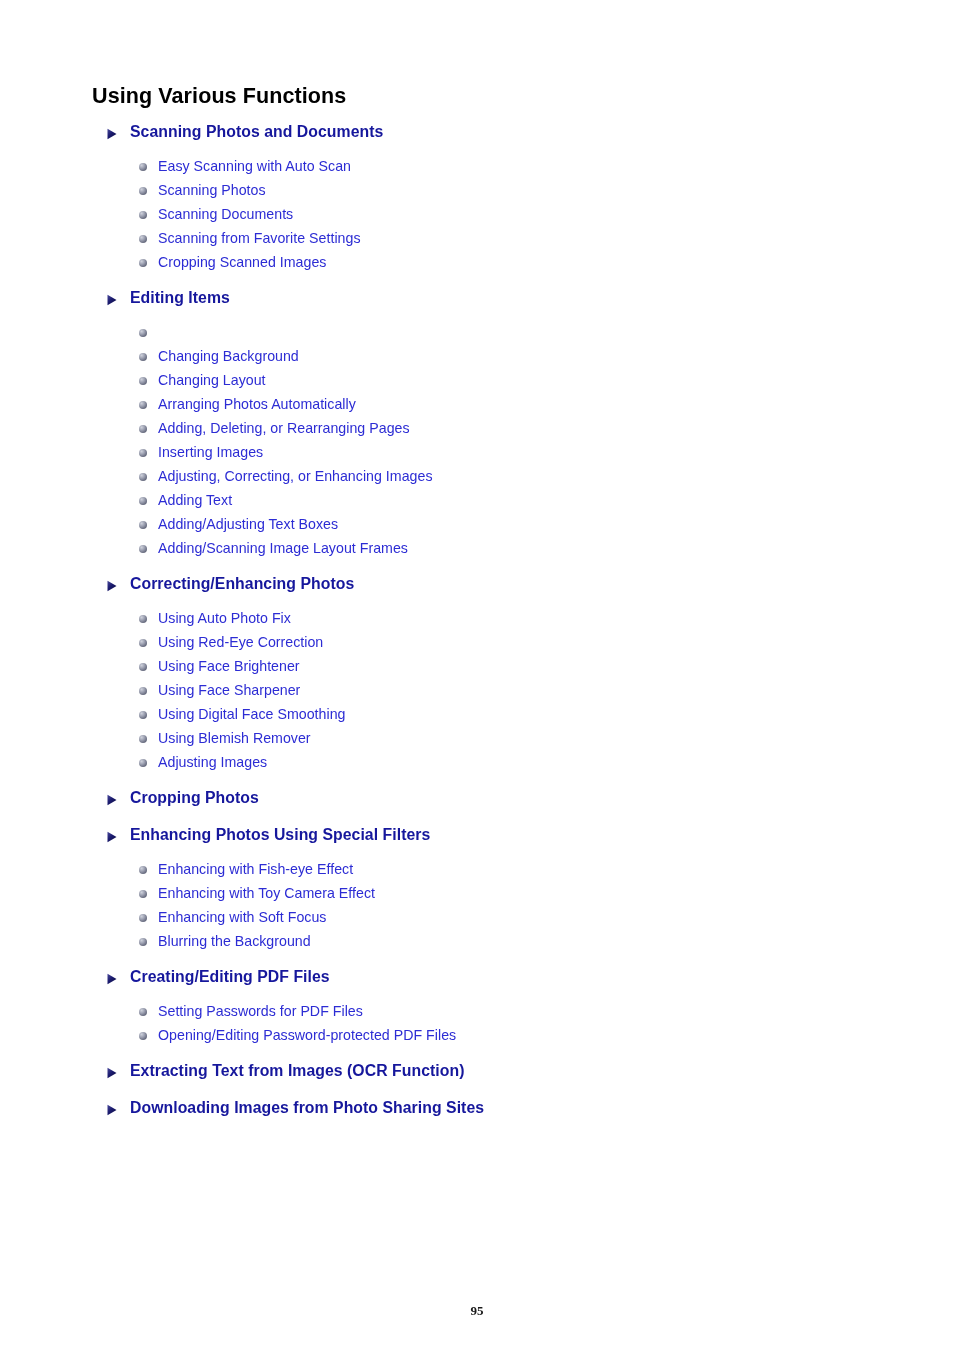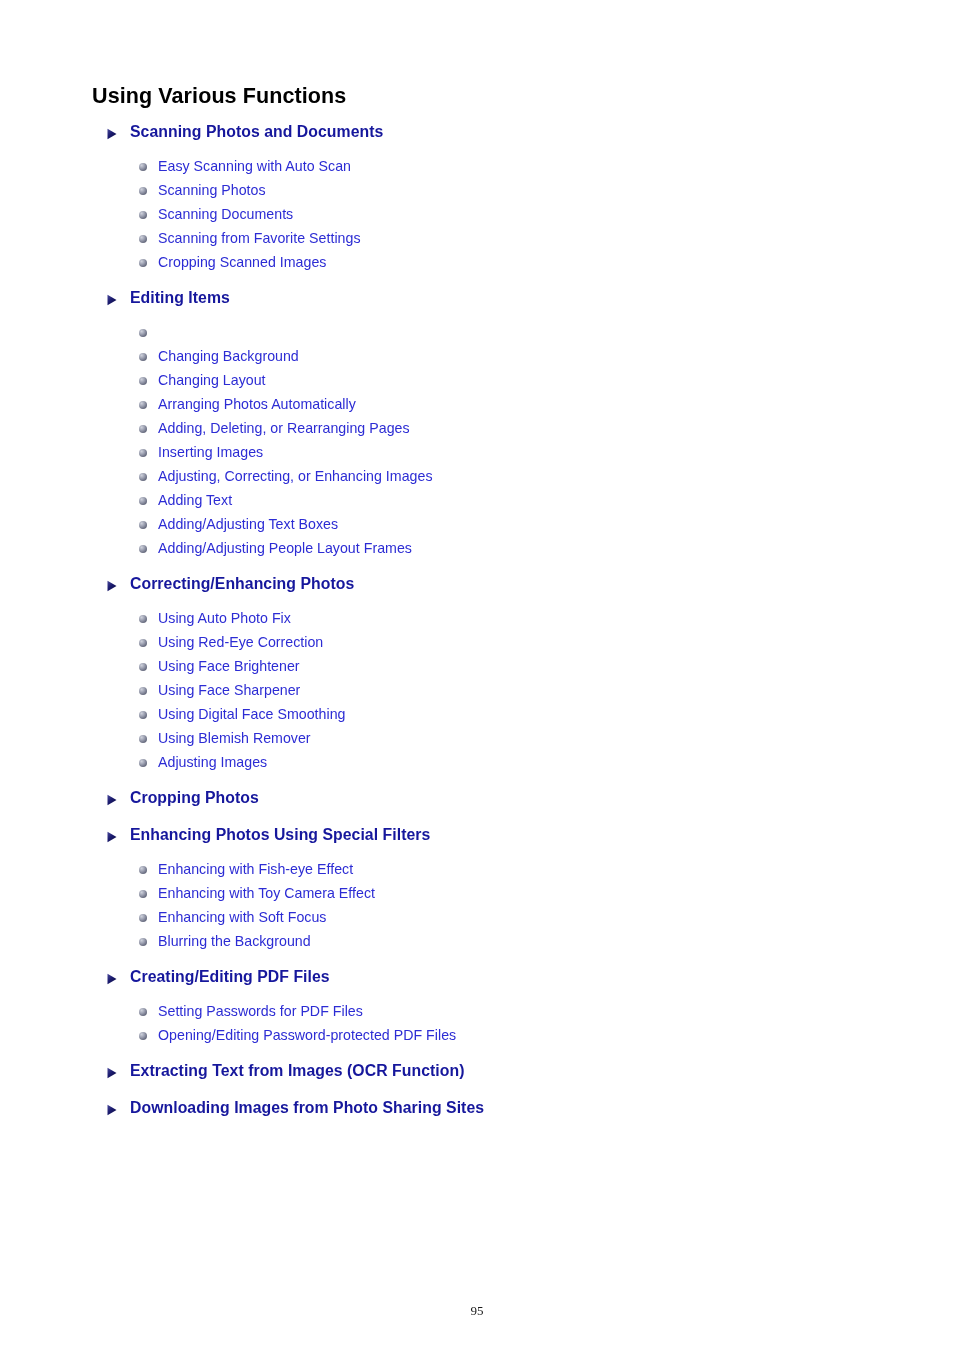--- a/index.html
+++ b/index.html
@@ -121,20 +121,21 @@
   
   .page-number {
     position: absolute;
     left: 0;
     top: 1303px;
     width: 954px;
     text-align: center;
     font-family: "Liberation Serif", serif;
     font-size: 13px;
     color: #1a1a1a;
+    font-weight: bold;
   }
 </style>
 </head>
 <body>
 
 <div class="page">
 
   <h1 class="page-title">Using Various Functions</h1>
 
   <div class="toc">
@@ -171,21 +172,21 @@
         <div class="gap-heading-to-sub"></div>
         <a class="subitem" href="#"><span class="bullet-icon"></span></a>
         <a class="subitem" href="#"><span class="bullet-icon"></span><span class="subitem-label">Changing Background</span></a>
         <a class="subitem" href="#"><span class="bullet-icon"></span><span class="subitem-label">Changing Layout</span></a>
         <a class="subitem" href="#"><span class="bullet-icon"></span><span class="subitem-label">Arranging Photos Automatically</span></a>
         <a class="subitem" href="#"><span class="bullet-icon"></span><span class="subitem-label">Adding, Deleting, or Rearranging Pages</span></a>
         <a class="subitem" href="#"><span class="bullet-icon"></span><span class="subitem-label">Inserting Images</span></a>
         <a class="subitem" href="#"><span class="bullet-icon"></span><span class="subitem-label">Adjusting, Correcting, or Enhancing Images</span></a>
         <a class="subitem" href="#"><span class="bullet-icon"></span><span class="subitem-label">Adding Text</span></a>
         <a class="subitem" href="#"><span class="bullet-icon"></span><span class="subitem-label">Adding/Adjusting Text Boxes</span></a>
-        <a class="subitem" href="#"><span class="bullet-icon"></span><span class="subitem-label">Adding/Adjusting People Layout Frames</span></a>
+        <a class="subitem" href="#"><span class="bullet-icon"></span><span class="subitem-label">Adding/Scanning Image Layout Frames</span></a>
         <div class="gap-sub-to-heading"></div>
       </div>
       <div class="section">
         <a class="heading" href="#"><span class="arrow-icon"><svg viewBox="0 0 12 12" width="12" height="12" aria-hidden="true">
               <defs>
                 <linearGradient id="argrad" x1="0" y1="0" x2="1" y2="1">
                   <stop offset="0%" stop-color="#4a4a9c"></stop>
                   <stop offset="45%" stop-color="#1a1a6e"></stop>
                   <stop offset="100%" stop-color="#0d0d3c"></stop>
                 </linearGradient>

